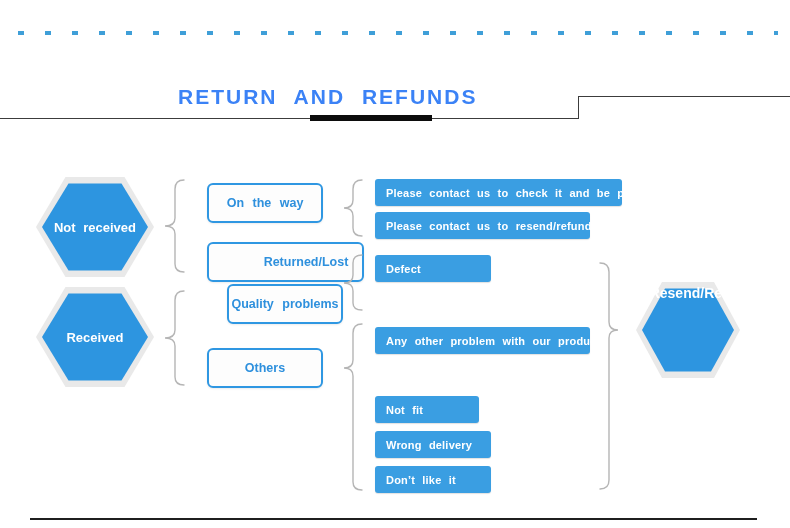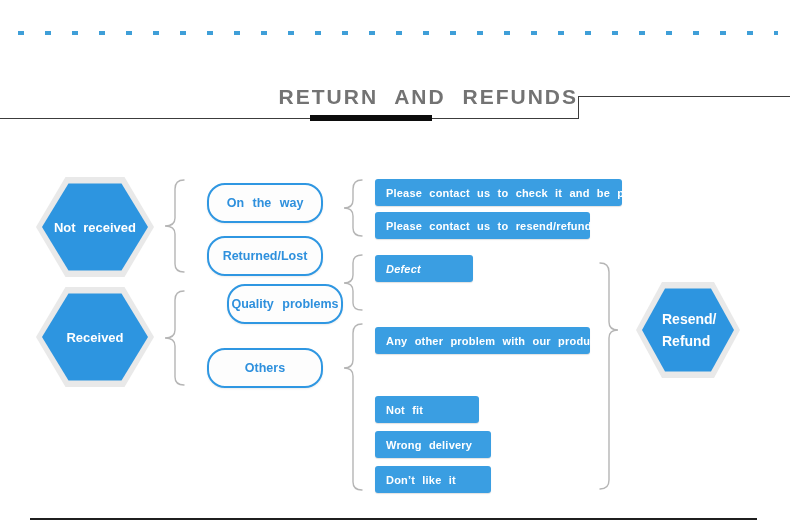--- a/index.html
+++ b/index.html
@@ -7,61 +7,61 @@
     position:relative;width:790px;height:528px;background:#ffffff;overflow:hidden;
     font-family:"Liberation Sans","DejaVu Sans",sans-serif;
   }
   
   .dash-line{
     position:absolute;left:18px;top:31px;width:760px;height:4px;
     background:repeating-linear-gradient(to right,#3f9fd8 0px,#3f9fd8 6px,transparent 6px,transparent 27px);
   }
   
   .title{
-    position:absolute;left:178px;top:85px;width:400px;text-align:right;
-    font-size:21px;font-weight:700;color:#737373;letter-spacing:2px;word-spacing:9px;white-space:nowrap;
+    position:absolute;left:178px;top:85px;width:400px;text-align:left;
+    font-size:21px;font-weight:700;color:#3b82f6;letter-spacing:2px;word-spacing:9px;white-space:nowrap;
   }
   .rule{position:absolute;background:#3c3c3c;}
   .rule-left{left:0;top:118px;width:578px;height:1px;}
   .rule-step{left:578px;top:96px;width:1px;height:23px;}
   .rule-right{left:578px;top:96px;width:212px;height:1px;}
   .rule-thick{position:absolute;left:310px;top:115px;width:122px;height:6px;background:#0c0c0c;}
   .rule-bottom{position:absolute;left:30px;top:518px;width:727px;height:2px;background:#1f1f1f;}
 
   
   .hex{position:absolute;}
   .hex svg{display:block;}
   .hex .hex-label{
     position:absolute;inset:0;display:flex;align-items:center;justify-content:center;
     color:#ffffff;font-size:13px;font-weight:700;word-spacing:4px;text-align:left;
   }
   .hex .hex-label.two-line{
-    flex-direction:column;align-items:flex-start;justify-content:center;
+    align-items:flex-start;justify-content:center;
     padding-left:26px;line-height:22px;font-size:14px;
   }
 
   
   .mid-box{
     position:absolute;left:207px;width:112px;height:36px;
-    background:#fdfdfd;border:2px solid #2f97e2;border-radius:18px;
+    background:#fdfdfd;border:2px solid #2f97e2;border-radius:6px;
     display:flex;align-items:center;justify-content:center;
     color:#2e90dd;font-size:12.5px;font-weight:700;word-spacing:5px;white-space:nowrap;
     box-shadow:0 1px 2px rgba(0,0,0,0.08);
   }
-  .mb1{top:183px;} .mb2{top:236px;} .mb3{top:284px;margin-left:20px;} .mb4{top:348px;}
+  .mb1{top:183px;} .mb2{top:242px;padding-left:41px;} .mb3{top:284px;margin-left:20px;} .mb4{top:348px;}
 
   
   .leaf{
     position:absolute;left:375px;height:27px;background:#3a9ee2;border-radius:3px;
     display:flex;align-items:center;color:#ffffff;font-size:11px;font-weight:700;
     padding-left:11px;box-sizing:border-box;letter-spacing:0.2px;word-spacing:4px;white-space:nowrap;
     box-shadow:0 1px 1px rgba(0,0,0,0.12);
   }
   .lb1{top:179px;width:247px;} .lb2{top:212px;width:215px;}
-  .lb3{top:255px;width:98px;font-style:italic;} .lb4{top:289px;width:116px;}
+  .lb3{top:255px;width:116px;} .lb4{top:289px;width:116px;}
   .lb5{top:327px;width:215px;} .lb6{top:361px;width:116px;}
   .lb7{top:396px;width:104px;} .lb8{top:431px;width:116px;} .lb9{top:466px;width:116px;}
 
   .brace-layer{position:absolute;left:0;top:0;width:790px;height:528px;pointer-events:none;}
 </style>
 </head>
 <body>
 
 <div id="canvas">
 

